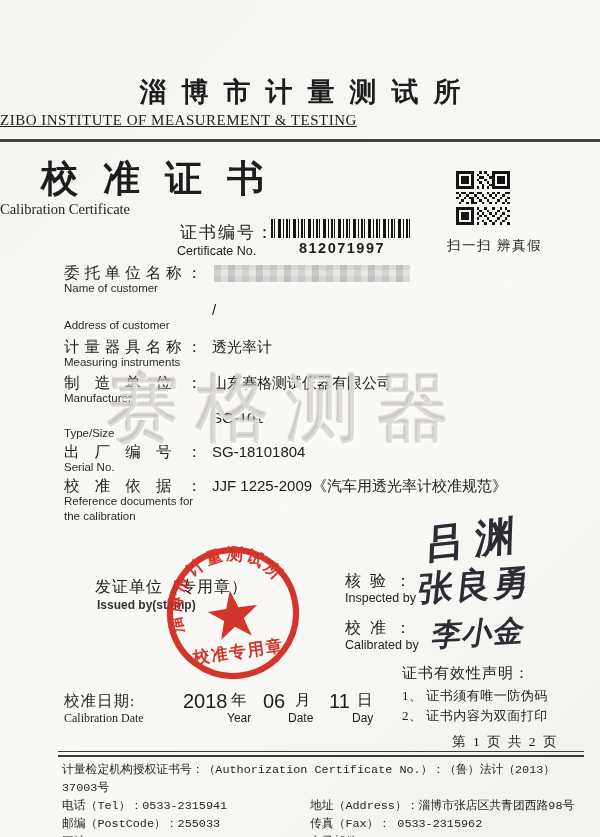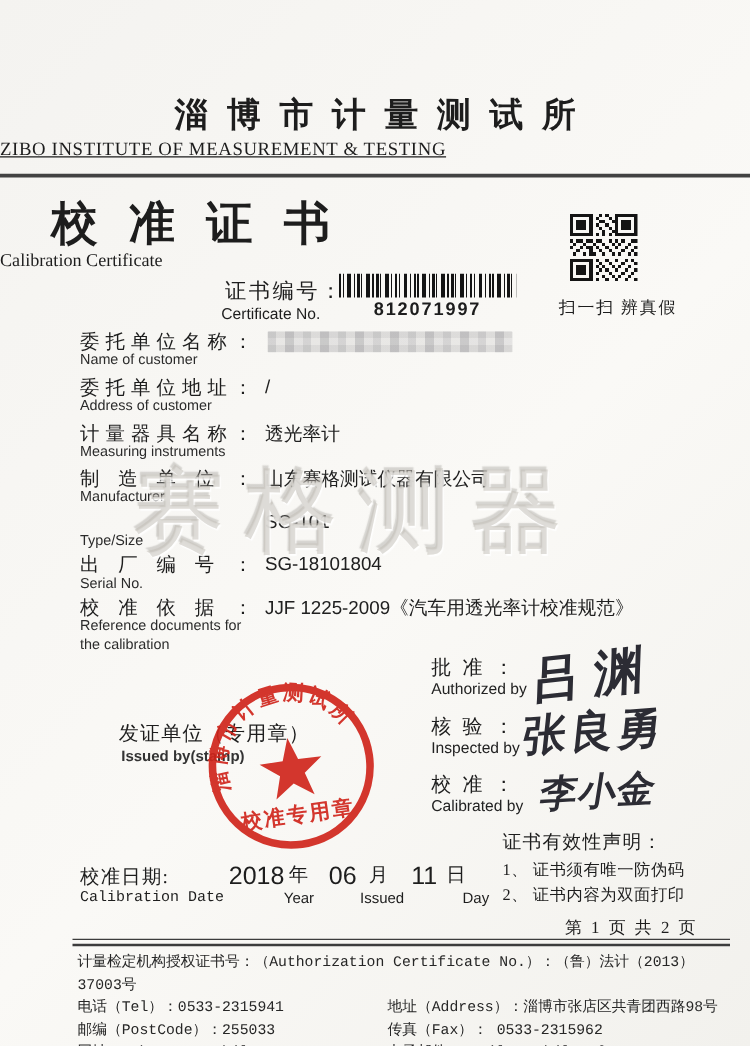--- a/index.html
+++ b/index.html
@@ -61,27 +61,27 @@
              font-family:"Liberation Sans",sans-serif;}
   .stamp{top:543px;left:163px;z-index:4;}
 
   
   .validity-title{top:664px;left:402px;font-size:15px;letter-spacing:1px;}
   .validity-item{left:402px;font-size:13px;letter-spacing:.5px;}
   .vi-1{top:687px;} .vi-2{top:707px;}
 
   
   .date-label-cn{top:691px;left:64px;font-size:15.5px;letter-spacing:1px;}
-  .date-label-en{top:711px;left:64px;font-size:12px;font-family:Liberation Mono, monospace;}
+  .date-label-en{top:711px;left:64px;font-size:12px;font-family:Liberation Serif, serif;}
   .dnum{font-size:20px;font-family:"Liberation Sans",sans-serif;top:690px;}
   .dunit{font-size:15.5px;top:690px;}
   .den{font-size:12px;font-family:"Liberation Sans",sans-serif;top:711px;}
   .d-year{left:183px;} .d-yu{left:231px;} .d-ye{left:227px;}
   .d-month{left:263px;} .d-mu{left:295px;} .d-me{left:288px;}
-  .d-day{left:329px;} .d-du{left:357px;} .d-de{left:370px;}
+  .d-day{left:329px;} .d-du{left:357px;} .d-de{left:352px;}
 
   .page-ind{top:733px;left:452px;font-size:13.5px;letter-spacing:2px;}
   .sep{top:751px;left:58px;right:16px;height:3px;border-top:1px solid #3c3c3c;border-bottom:2px solid #3c3c3c;}
 
   
   .footer{top:761px;left:62px;right:12px;font-family:"Liberation Mono","DejaVu Sans Mono",monospace;
           font-size:11.8px;color:#262626;line-height:18px;}
   .frow2{display:flex;}
   .fleft{width:248px;flex:0 0 248px;}
 </style>
@@ -130,21 +130,20 @@
     </g>
   </svg>
   <div class="abs qr-caption">扫一扫 辨真假</div>
 
   <div class="frow" style="top:263px">
     <span class="flabel">委托单位名称：</span>
     <span class="fen">Name of customer</span>
     <span class="redacted"></span>
   </div>
   <div class="frow" style="top:300px">
-    <span class="flabel">委托单位地址：</span>
     <span class="fen">Address of customer</span>
     <span class="fval">/</span>
   </div>
   <div class="frow" style="top:337px">
     <span class="flabel">计量器具名称：</span>
     <span class="fen">Measuring instruments</span>
     <span class="fval">透光率计</span>
   </div>
   <div class="frow" style="top:373px">
     <span class="flabel">制造单位：</span>
@@ -162,24 +161,20 @@
   </div>
   <div class="frow" style="top:476px">
     <span class="flabel">校准依据：</span>
     <span class="fen">Reference documents for</span>
     <span class="fen fen2">the calibration</span>
     <span class="fval">JJF 1225-2009《汽车用透光率计校准规范》</span>
   </div>
 
   <div class="abs watermark">赛格测器</div>
 
-  <div class="srow" style="top:524px">
-    <span class="slabel">批准：</span>
-    <span class="sen">Authorized by</span>
-  </div>
   <div class="srow" style="top:571px">
     <span class="slabel">核验：</span>
     <span class="sen">Inspected by</span>
   </div>
   <div class="srow" style="top:618px">
     <span class="slabel">校准：</span>
     <span class="sen">Calibrated by</span>
   </div>
   <div class="sig sig-1">吕渊</div>
   <div class="sig sig-2">张良勇</div>
@@ -203,21 +198,21 @@
   <div class="abs validity-item vi-1">1、 证书须有唯一防伪码</div>
   <div class="abs validity-item vi-2">2、 证书内容为双面打印</div>
 
   <div class="abs date-label-cn">校准日期:</div>
   <div class="abs date-label-en">Calibration Date</div>
   <span class="abs dnum d-year">2018</span>
   <span class="abs dunit d-yu">年</span>
   <span class="abs den d-ye">Year</span>
   <span class="abs dnum d-month">06</span>
   <span class="abs dunit d-mu">月</span>
-  <span class="abs den d-me">Issued</span>
+  <span class="abs den d-me">Date</span>
   <span class="abs dnum d-day">11</span>
   <span class="abs dunit d-du">日</span>
   <span class="abs den d-de">Day</span>
 
   <div class="abs page-ind">第 1 页 共 2 页</div>
   <div class="abs sep"></div>
 
   <div class="abs footer">
     <div>计量检定机构授权证书号：（Authorization Certificate No.）：（鲁）法计（2013）37003号</div>
     <div class="frow2">

